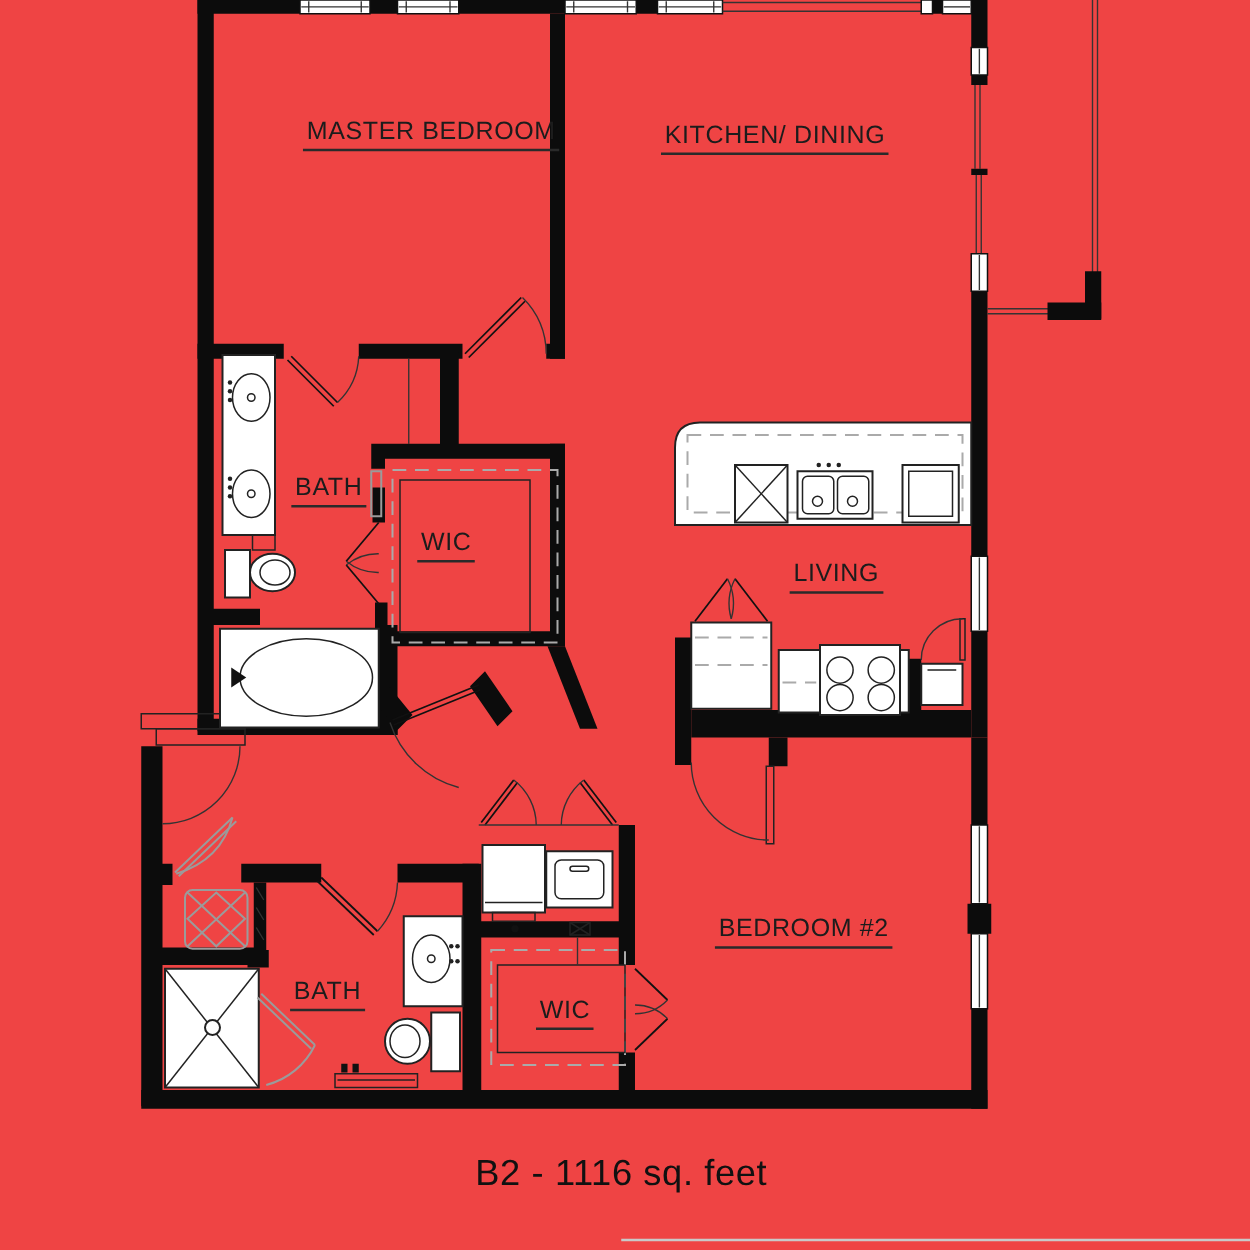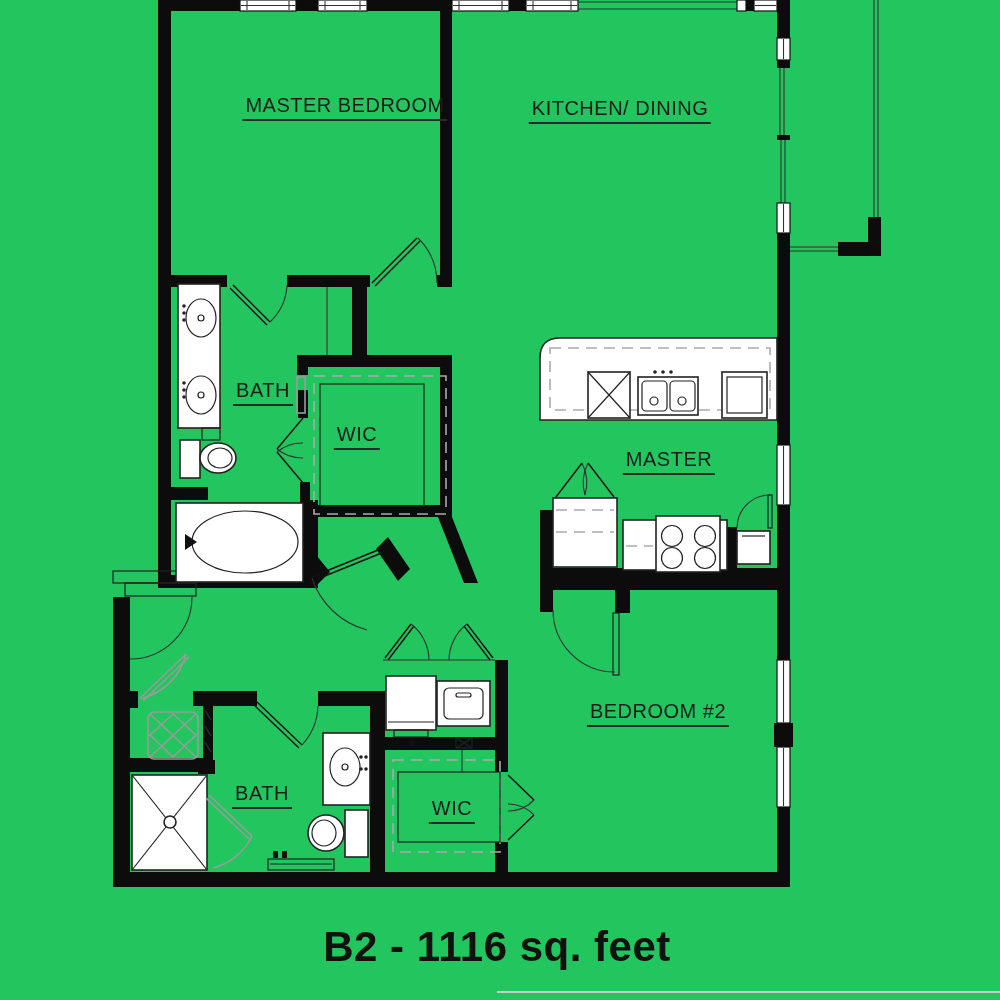--- a/index.html
+++ b/index.html
@@ -1,23 +1,23 @@
 <!DOCTYPE html>
 <html><head>
 <meta charset="utf-8">
 <style>
   html,body{margin:0;padding:0;background:#ffffff;}
-  .canvas{position:relative;width:1000px;height:1000px;background:#22c55e;overflow:hidden;
+  .canvas{position:relative;width:1000px;height:1000px;background:#ef4444;overflow:hidden;
           font-family:"Liberation Sans",sans-serif;}
   .plan-svg{position:absolute;left:0;top:0;}
   .plan-label{position:absolute;transform:translateX(-50%);white-space:nowrap;
       font-size:20px;letter-spacing:.5px;color:#1c1c1c;
       border-bottom:2px solid #2a2a2a;padding:0 3px 3px 3px;line-height:1.1;}
   .plan-title{position:absolute;transform:translateX(-50%);white-space:nowrap;
-      font-size:42px;font-weight:bold;color:#111;letter-spacing:.5px;}
+      font-size:29px;font-weight:normal;color:#111;letter-spacing:.5px;}
   .sheet-line{position:absolute;background:#c9c9c9;height:2px;}
   
   .w{fill:#0c0c0c;}
   .ln{stroke:#111;stroke-width:1.4;fill:none;}
   .thin{stroke:#333;stroke-width:1.1;fill:none;}
   .fx{stroke:#222;stroke-width:1.6;fill:#fff;}
   .fx2{stroke:#222;stroke-width:1.2;fill:none;}
   .dash{stroke:#aaa;stroke-width:1.6;fill:none;stroke-dasharray:11 7;}
   .gray{stroke:#9b9b9b;stroke-width:1.6;fill:none;}
   .win{fill:#fff;stroke:#111;stroke-width:1.2;}
@@ -345,21 +345,21 @@
     <rect x="273" y="851" width="5" height="7" fill="#111"></rect>
     <rect x="282" y="851" width="5" height="7" fill="#111"></rect>
   </g>
 
 </svg>
 
 <div class="plan-label" style="left:345px;top:94px;">MASTER BEDROOM</div>
 <div class="plan-label" style="left:620px;top:97px;">KITCHEN/ DINING</div>
 <div class="plan-label" style="left:263px;top:379px;">BATH</div>
 <div class="plan-label" style="left:357px;top:423px;">WIC</div>
-<div class="plan-label" style="left:669px;top:448px;">MASTER</div>
+<div class="plan-label" style="left:669px;top:448px;">LIVING</div>
 <div class="plan-label" style="left:262px;top:782px;">BATH</div>
 <div class="plan-label" style="left:452px;top:797px;">WIC</div>
-<div class="plan-label" style="left:643px;top:700px;margin-left:15px;">BEDROOM #2</div>
+<div class="plan-label" style="left:643px;top:732px;">BEDROOM #2</div>
 
 <div class="plan-title" style="left:497px;top:923px;">B2 - 1116 sq. feet</div>
 <div class="sheet-line" style="left:497px;top:991px;width:503px;"></div>
 
 </div>
 
 </body></html>

